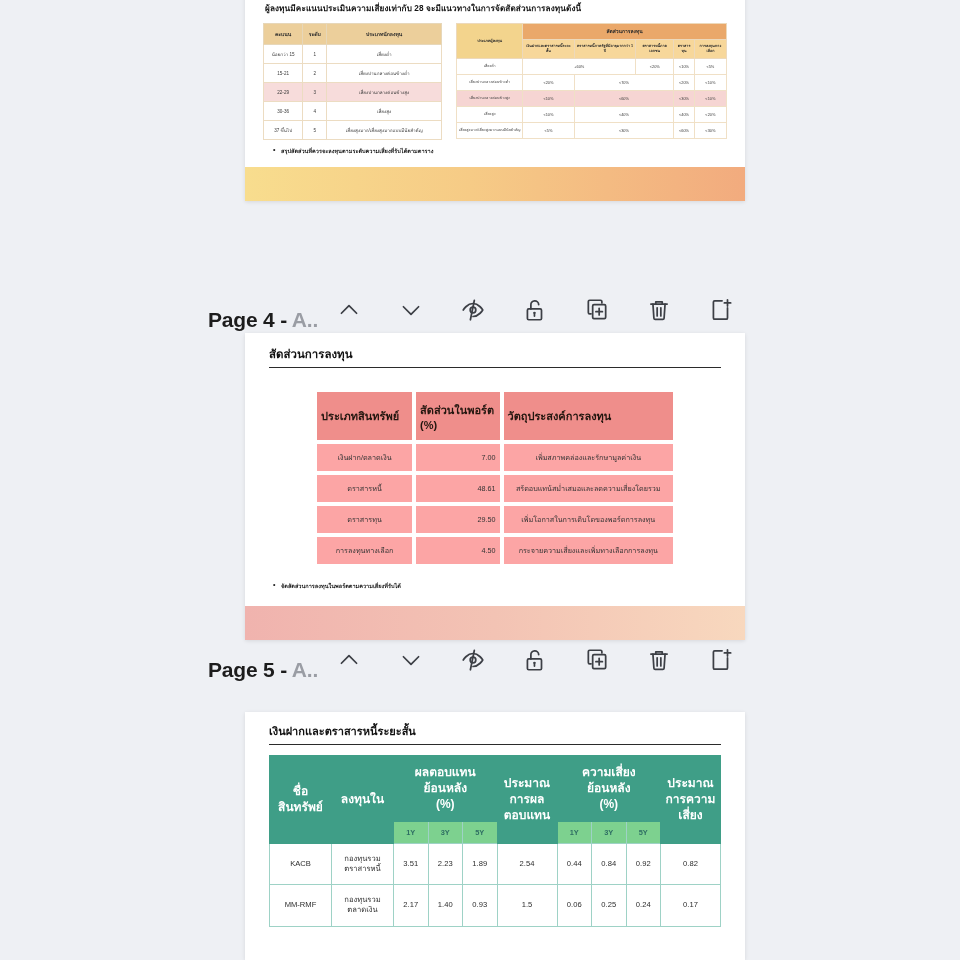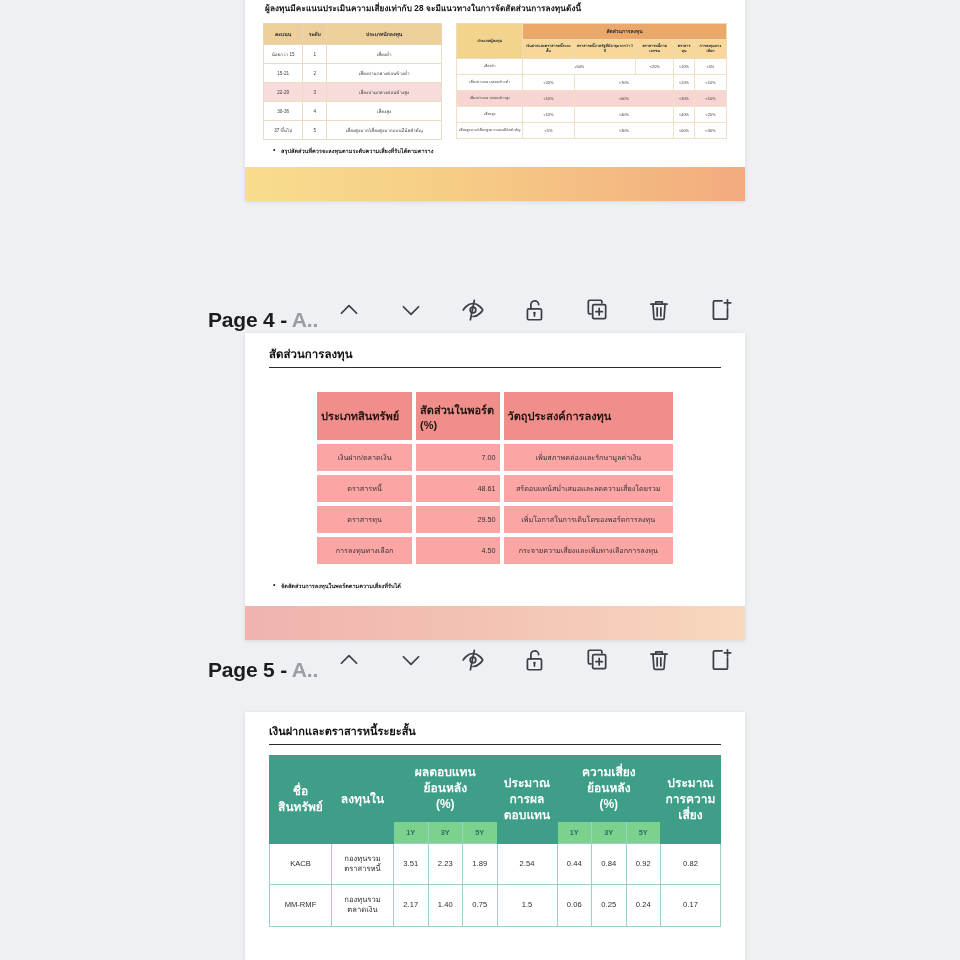--- a/index.html
+++ b/index.html
@@ -564,21 +564,21 @@
             <td>0.84</td>
             <td>0.92</td>
             <td>0.82</td>
           </tr>
           <tr>
             <td>MM-RMF</td>
             <td style="white-space:pre-line;">กองทุนรวม
 ตลาดเงิน</td>
             <td>2.17</td>
             <td>1.40</td>
-            <td>0.75</td>
+            <td>0.93</td>
             <td>1.5</td>
             <td>0.06</td>
             <td>0.25</td>
             <td>0.24</td>
             <td>0.17</td>
           </tr>
         </tbody>
       </table>
     </div>
   </div>

